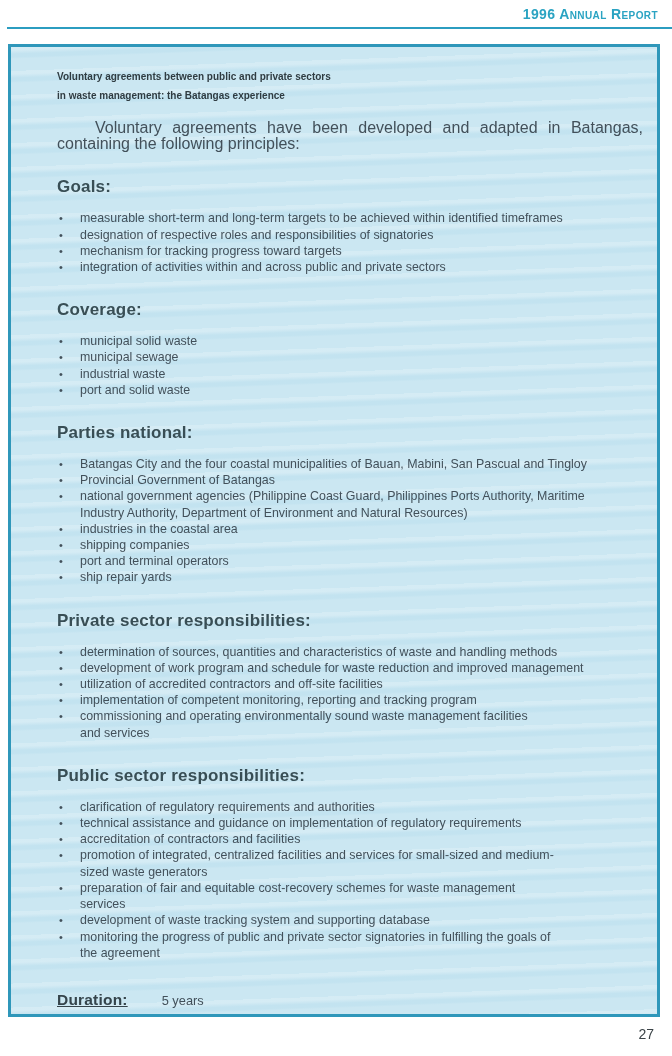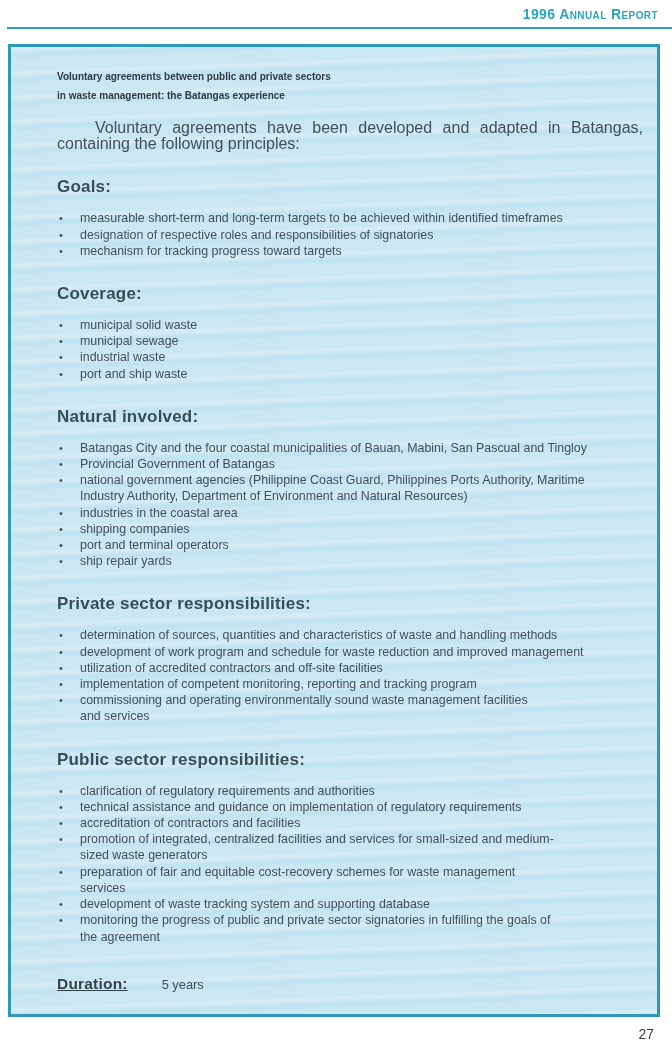--- a/index.html
+++ b/index.html
@@ -129,35 +129,36 @@
   </h1>
 
   <p class="intro">Voluntary agreements have been developed and adapted in Batangas, containing the following principles:</p>
 
   <section class="section sec-goals">
     <h2 class="section-heading">Goals:</h2>
     <ul class="bullet-list">
       <li>measurable short-term and long-term targets to be achieved within identified timeframes</li>
       <li>designation of respective roles and responsibilities of signatories</li>
       <li>mechanism for tracking progress toward targets</li>
+      <li>integration of activities within and across public and private sectors</li>
     </ul>
   </section>
 
   <section class="section sec-coverage">
     <h2 class="section-heading">Coverage:</h2>
     <ul class="bullet-list">
       <li>municipal solid waste</li>
       <li>municipal sewage</li>
       <li>industrial waste</li>
-      <li>port and ship waste</li>
+      <li>port and solid waste</li>
     </ul>
   </section>
 
   <section class="section sec-parties">
-    <h2 class="section-heading">Natural involved:</h2>
+    <h2 class="section-heading">Parties national:</h2>
     <ul class="bullet-list">
       <li>Batangas City and the four coastal municipalities of Bauan, Mabini, San Pascual and Tingloy</li>
       <li>Provincial Government of Batangas</li>
       <li>national government agencies (Philippine Coast Guard, Philippines Ports Authority, Maritime Industry Authority, Department of Environment and Natural Resources)</li>
       <li>industries in the coastal area</li>
       <li>shipping companies</li>
       <li>port and terminal operators</li>
       <li>ship repair yards</li>
     </ul>
   </section>

